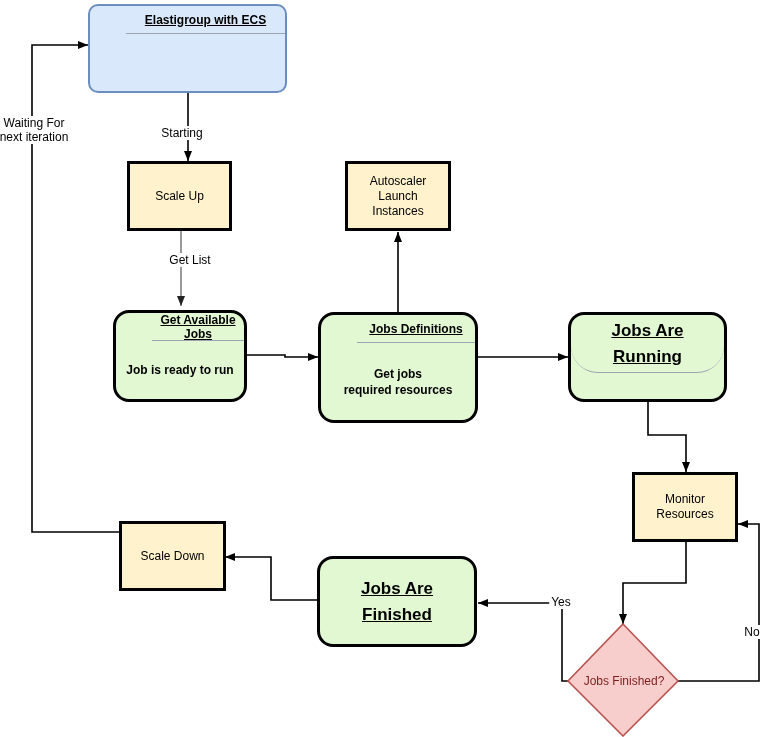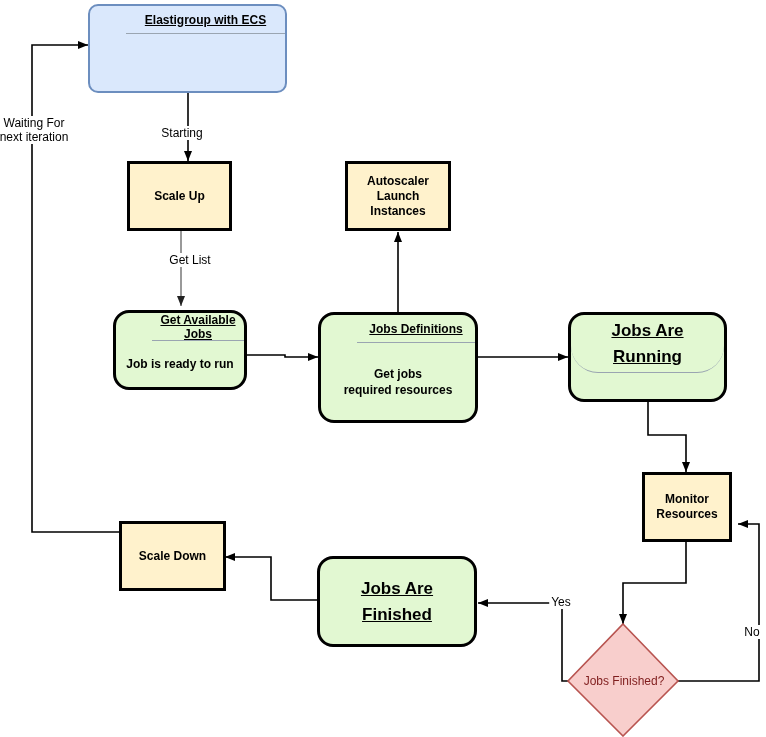--- a/index.html
+++ b/index.html
@@ -12,21 +12,21 @@
   .edge-gray { fill:none; stroke:var(--gray-line); stroke-width:2; }
   .diamond { fill:var(--pink-fill); stroke:var(--pink-border); stroke-width:1.6; }
   #arrowhead path { fill:var(--line); }
   #arrowhead-dark path { fill:#222222; }
 
   .node { position:absolute; box-sizing:border-box; }
 
   .box-yellow {
     background:var(--yellow-fill); border:3.5px solid #000000;
     display:flex; align-items:center; justify-content:center;
-    font-weight:bold; font-size:12px; line-height:15px;
+    font-weight:normal; font-size:12px; line-height:15px;
     text-align:center; white-space:pre-line; color:#000;
   }
   .box-blue {
     background:var(--blue-fill); border:2px solid var(--blue-border);
     border-radius:10px; display:flex; flex-direction:column; color:#000;
   }
   .box-green {
     background:var(--green-fill); border:3.5px solid #000000;
     border-radius:16px; display:flex; flex-direction:column; color:#000;
   }
@@ -95,38 +95,38 @@
   <div class="node box-yellow" style="left:127px; top:161px; width:105px; height:70px;">
     <span>Scale Up</span>
   </div>
 
   <div class="node box-yellow" style="left:345px; top:161px; width:106px; height:70px;">
     <span>Autoscaler
 Launch
 Instances</span>
   </div>
 
-  <div class="node box-green" style="left:113px; top:310px; width:134px; height:80px;">
+  <div class="node box-green" style="left:113px; top:310px; width:134px; height:92px;">
     <div class="hdr">Get Available Jobs</div>
     <div class="body-txt">Job is ready to run</div>
   </div>
 
   <div class="node box-green" style="left:318px; top:312px; width:160px; height:111px;">
     <div class="hdr">Jobs Definitions</div>
     <div class="body-txt">Get jobs
 required resources</div>
   </div>
 
   <div class="node box-green" style="left:568px; top:312px; width:159px; height:90px;">
     <div class="big-title title-area">Jobs Are
 Running</div>
     <div class="fill-empty"></div>
   </div>
 
-  <div class="node box-yellow" style="left:632px; top:472px; width:90px; height:70px;margin-left:10px;">
+  <div class="node box-yellow" style="left:632px; top:472px; width:106px; height:70px;">
     <span>Monitor
 Resources</span>
   </div>
 
   <div class="node box-yellow" style="left:119px; top:521px; width:107px; height:70px;">
     <span>Scale Down</span>
   </div>
 
   <div class="node box-green" style="left:317px; top:556px; width:160px; height:91px;">
     <div class="big-title" style="flex:1;">Jobs Are

